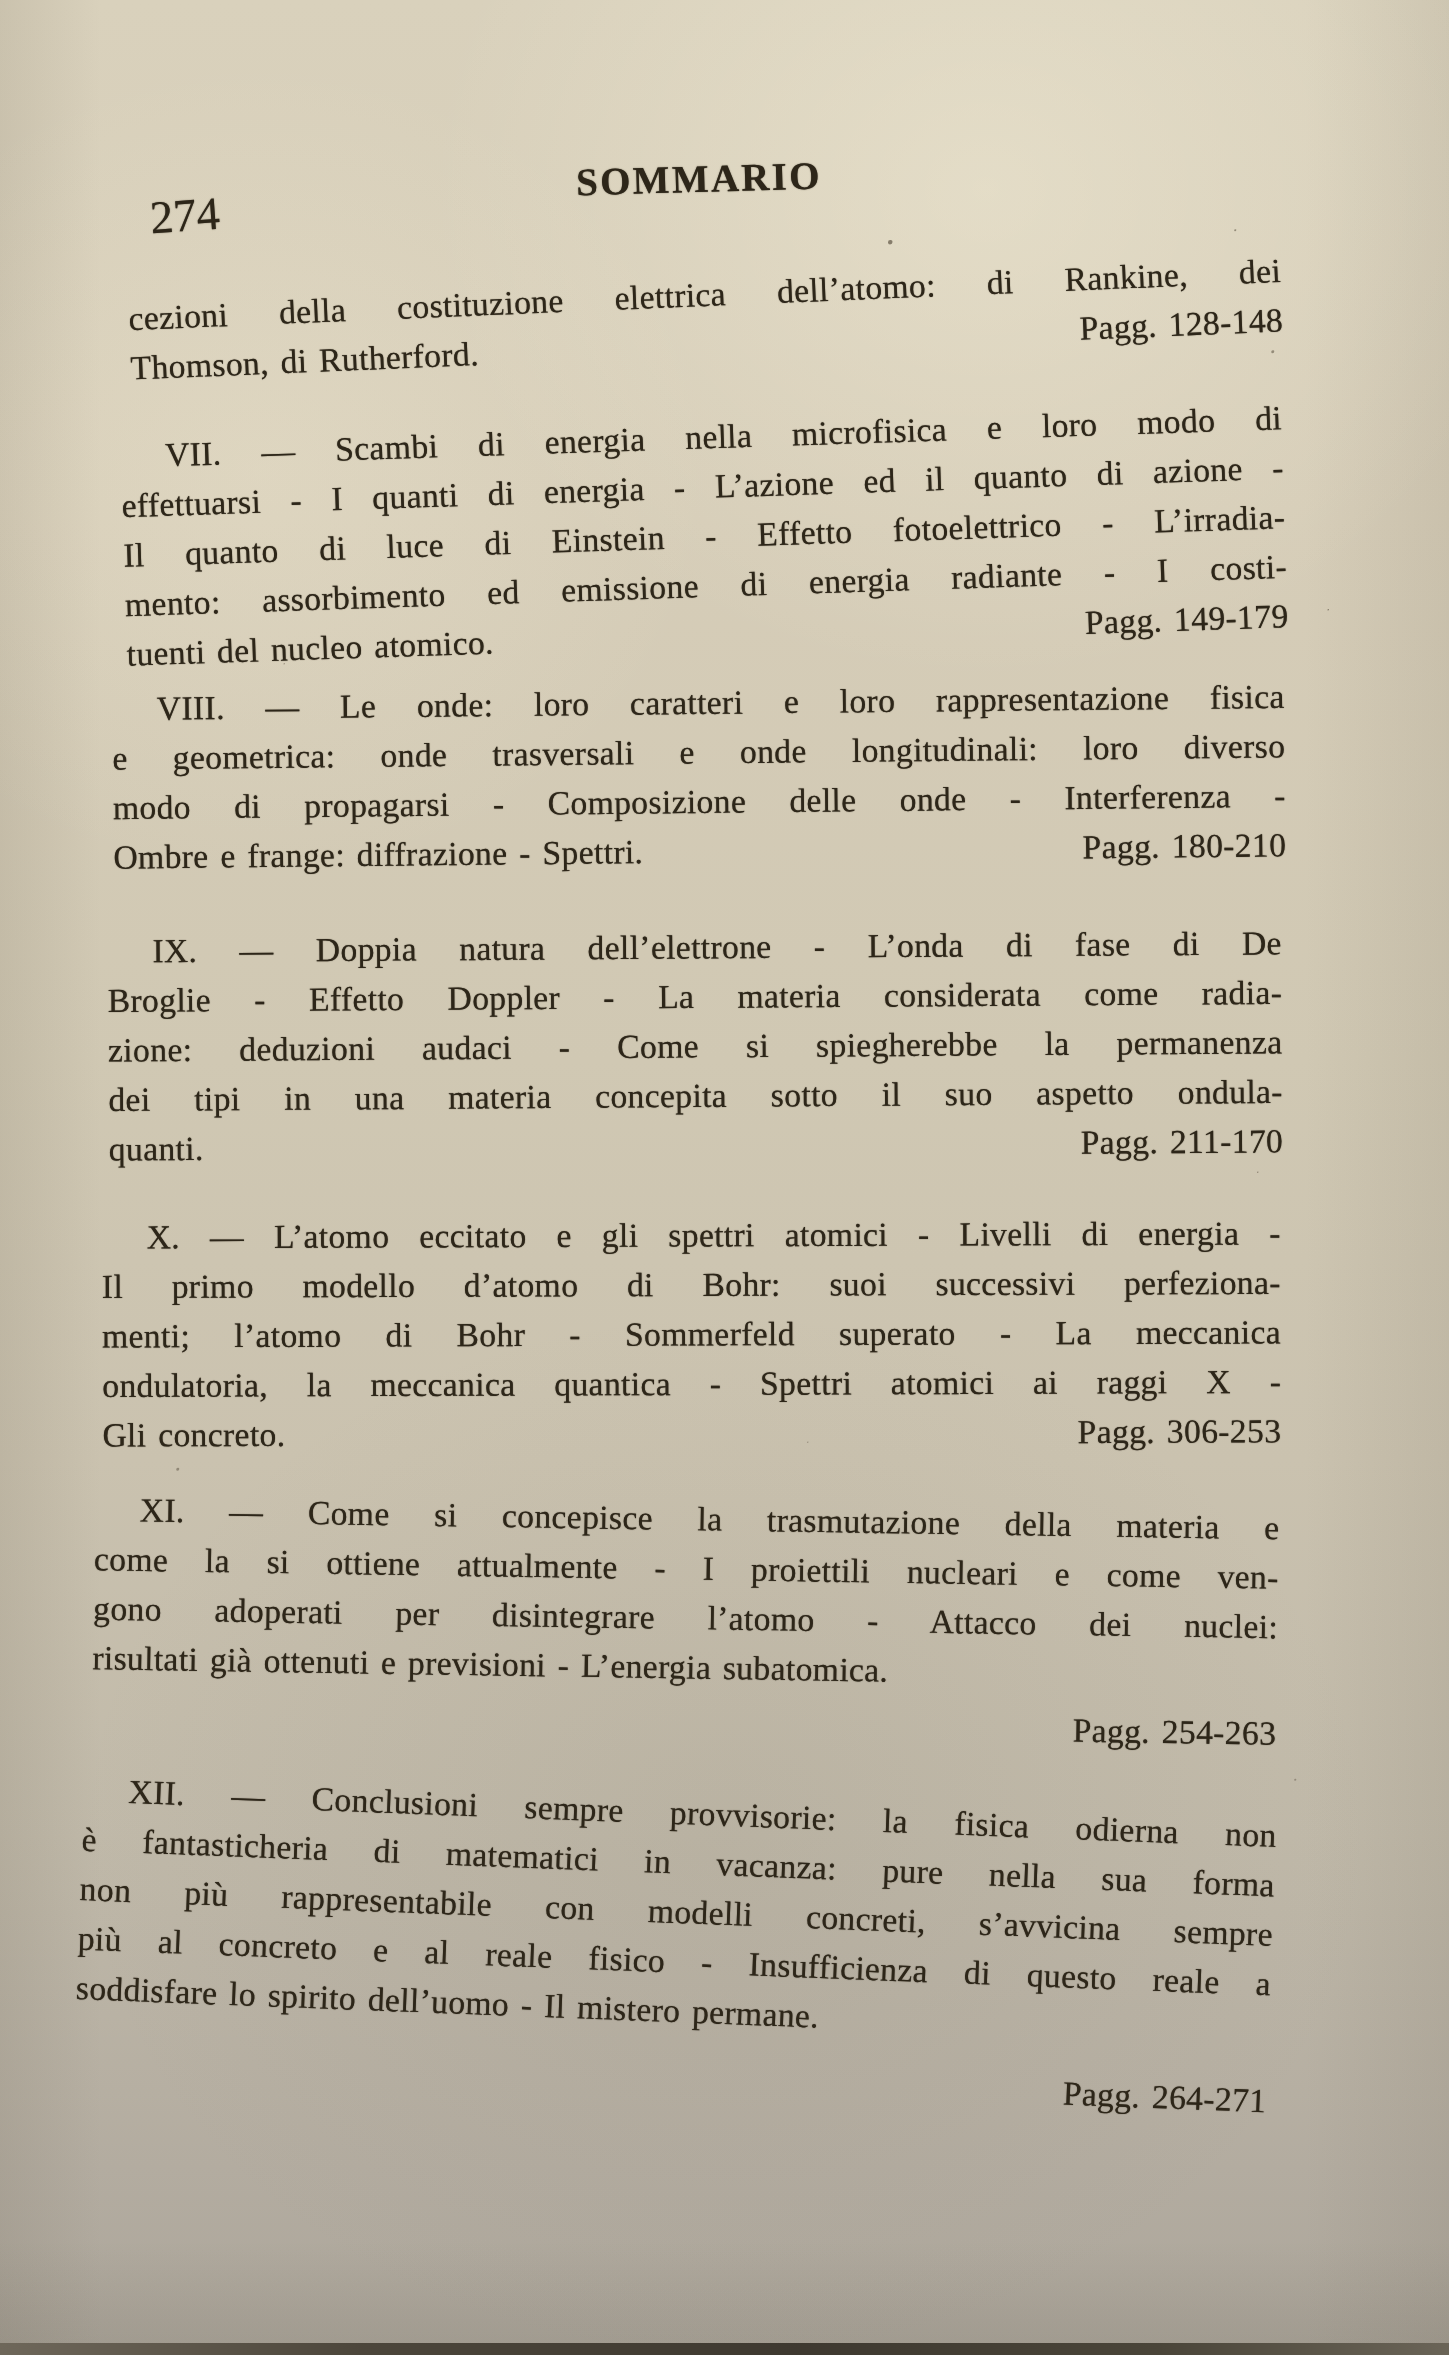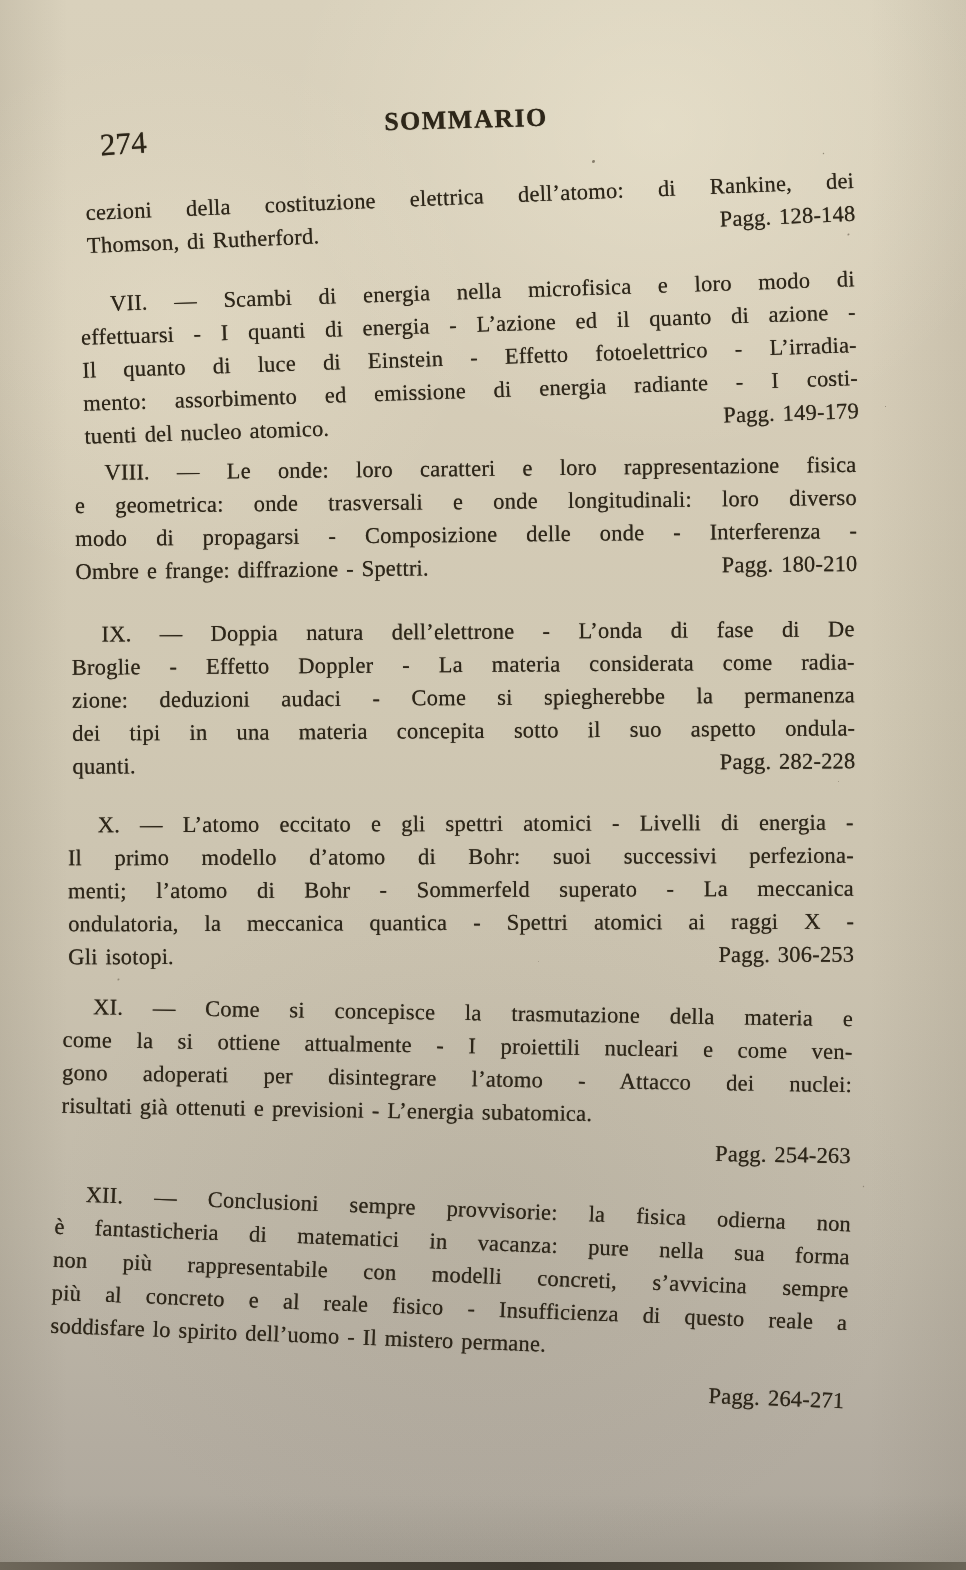--- a/index.html
+++ b/index.html
@@ -150,31 +150,31 @@
     </div>
   </div>
 
   <div class="toc-entry" id="entry-ix">
     <div class="line indent">IX. — Doppia natura dell’elettrone - L’onda di fase di De</div>
     <div class="line">Broglie - Effetto Doppler - La materia considerata come radia-</div>
     <div class="line">zione: deduzioni audaci - Come si spiegherebbe la permanenza</div>
     <div class="line">dei tipi in una materia concepita sotto il suo aspetto ondula-</div>
     <div class="lastline">
       <span>quanti.</span>
-      <span class="pagg">Pagg. 282-228</span>
+      <span class="pagg">Pagg. 211-170</span>
     </div>
   </div>
 
   <div class="toc-entry" id="entry-x">
     <div class="line indent">X. — L’atomo eccitato e gli spettri atomici - Livelli di energia -</div>
     <div class="line">Il primo modello d’atomo di Bohr: suoi successivi perfeziona-</div>
     <div class="line">menti; l’atomo di Bohr - Sommerfeld superato - La meccanica</div>
     <div class="line">ondulatoria, la meccanica quantica - Spettri atomici ai raggi X -</div>
     <div class="lastline">
-      <span>Gli isotopi.</span>
+      <span>Gli concreto.</span>
       <span class="pagg">Pagg. 306-253</span>
     </div>
   </div>
 
   <div class="toc-entry" id="entry-xi">
     <div class="line indent">XI. — Come si concepisce la trasmutazione della materia e</div>
     <div class="line">come la si ottiene attualmente - I proiettili nucleari e come ven-</div>
     <div class="line">gono adoperati per disintegrare l’atomo - Attacco dei nuclei:</div>
     <div>risultati già ottenuti e previsioni - L’energia subatomica.</div>
     <div class="paggline">

